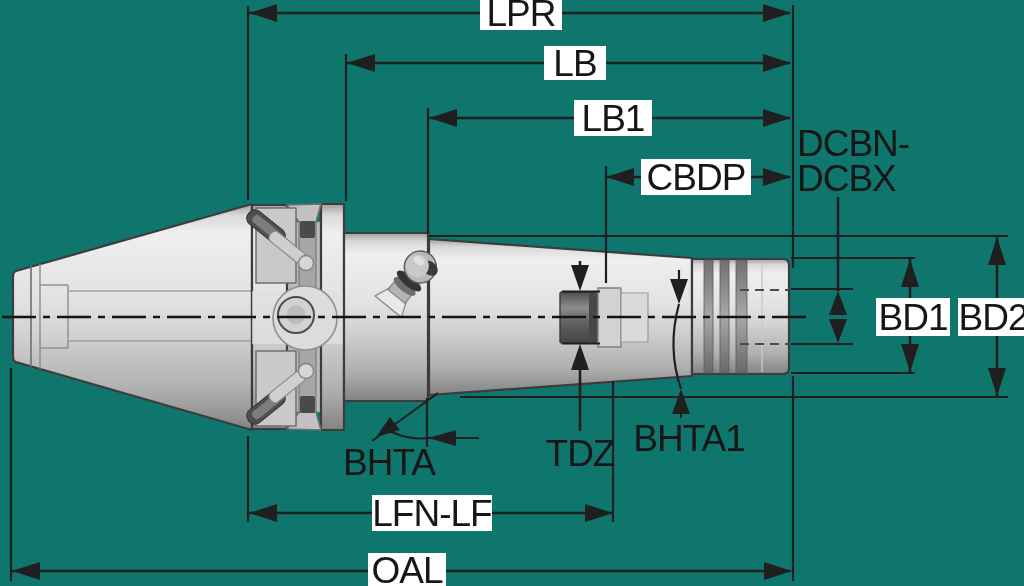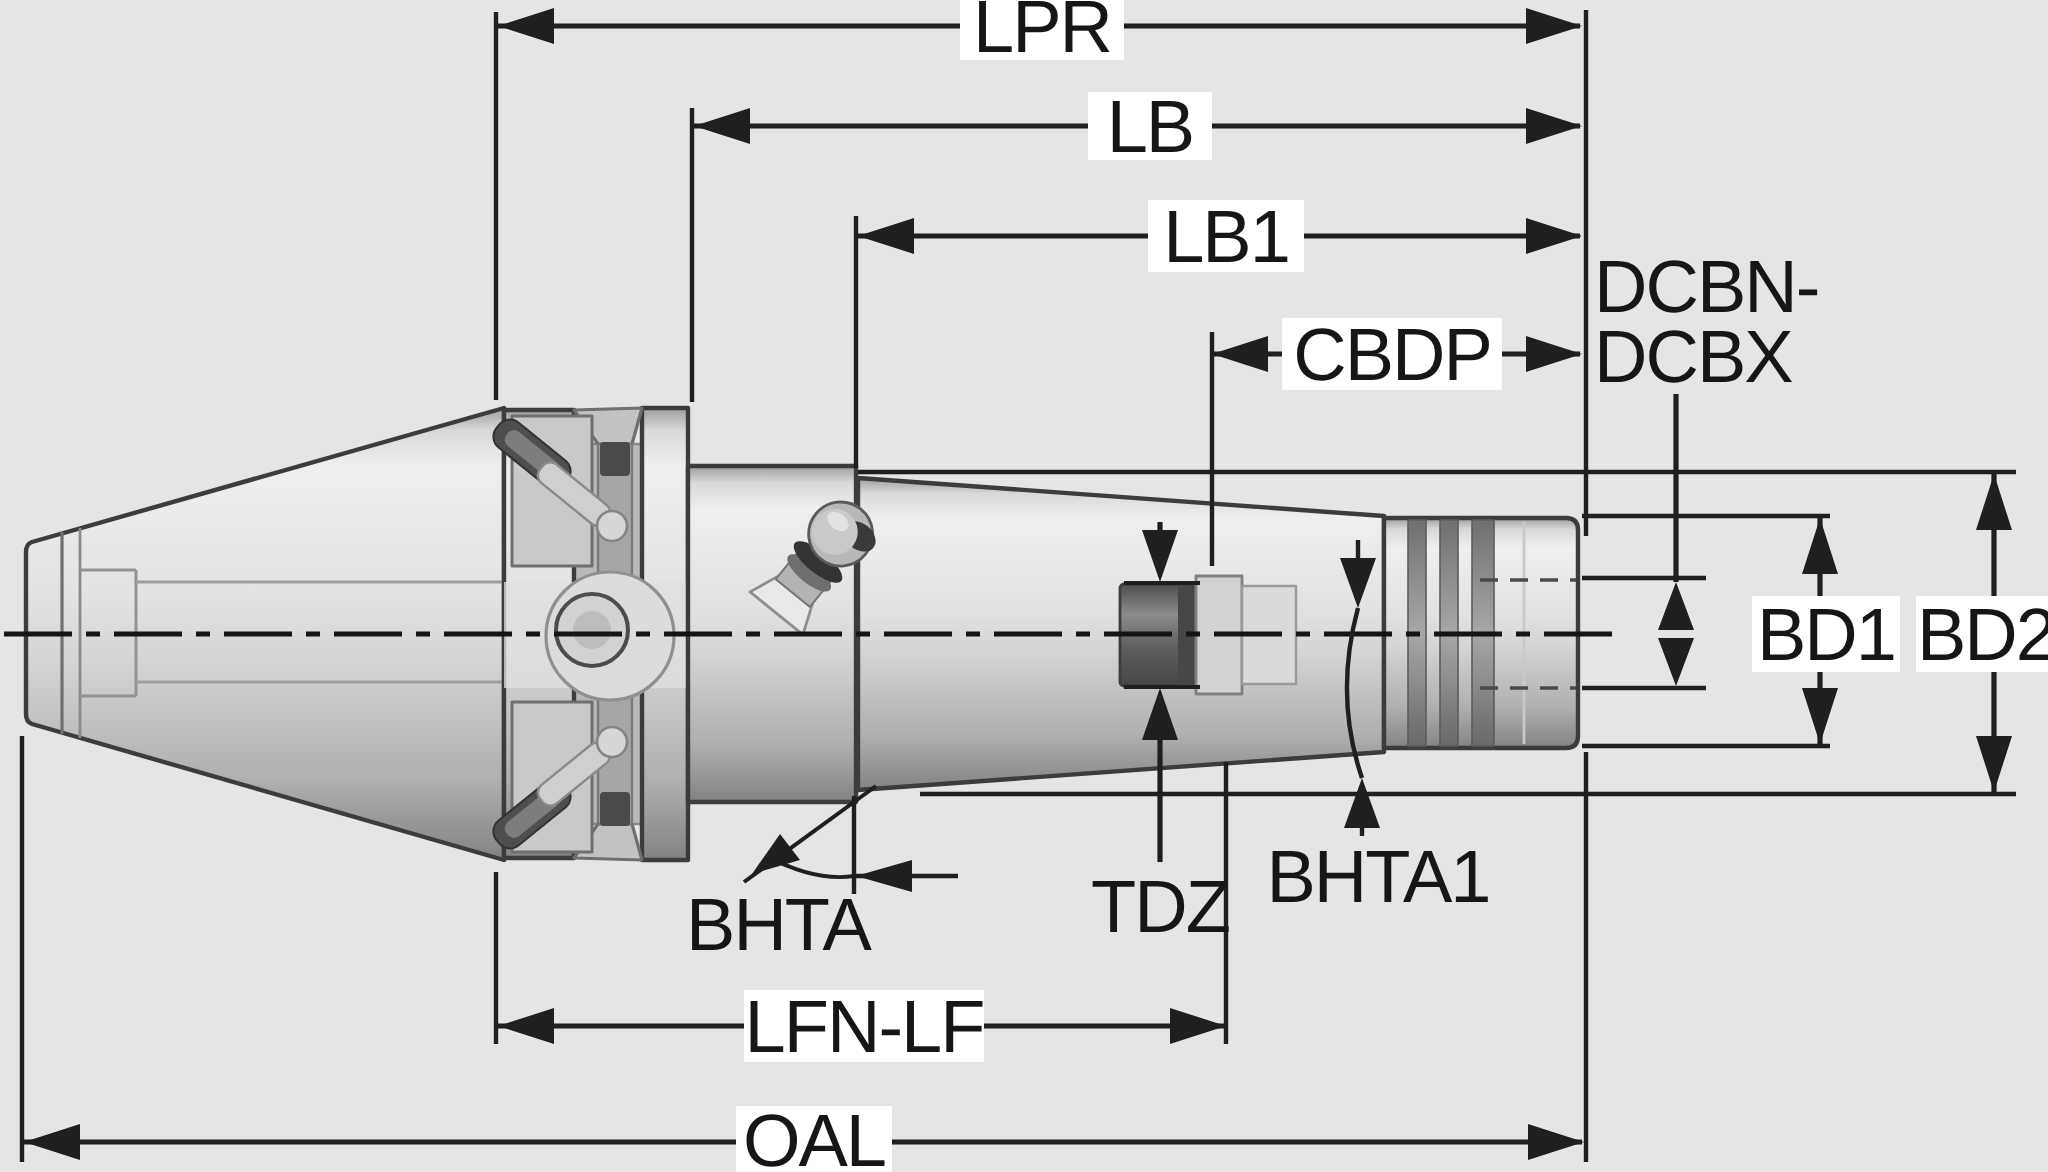--- a/index.html
+++ b/index.html
@@ -1,16 +1,16 @@
 <!DOCTYPE html>
 <html><head>
 <meta charset="utf-8">
 <style>
   html,body{margin:0;padding:0;background:#ffffff;}
-  .stage{position:relative;width:1024px;height:586px;background:#e5e5e5;overflow:hidden;
+  .stage{position:relative;width:1024px;height:586px;background:#0f766e;overflow:hidden;
          font-family:"Liberation Sans",sans-serif;}
   svg{display:block;}
   text.dim{font-family:"Liberation Sans",sans-serif;font-size:37px;fill:#161616;
            letter-spacing:-1px;}
   .mid{text-anchor:middle;}
 </style>
 </head>
 <body>
 
 <div class="stage">

